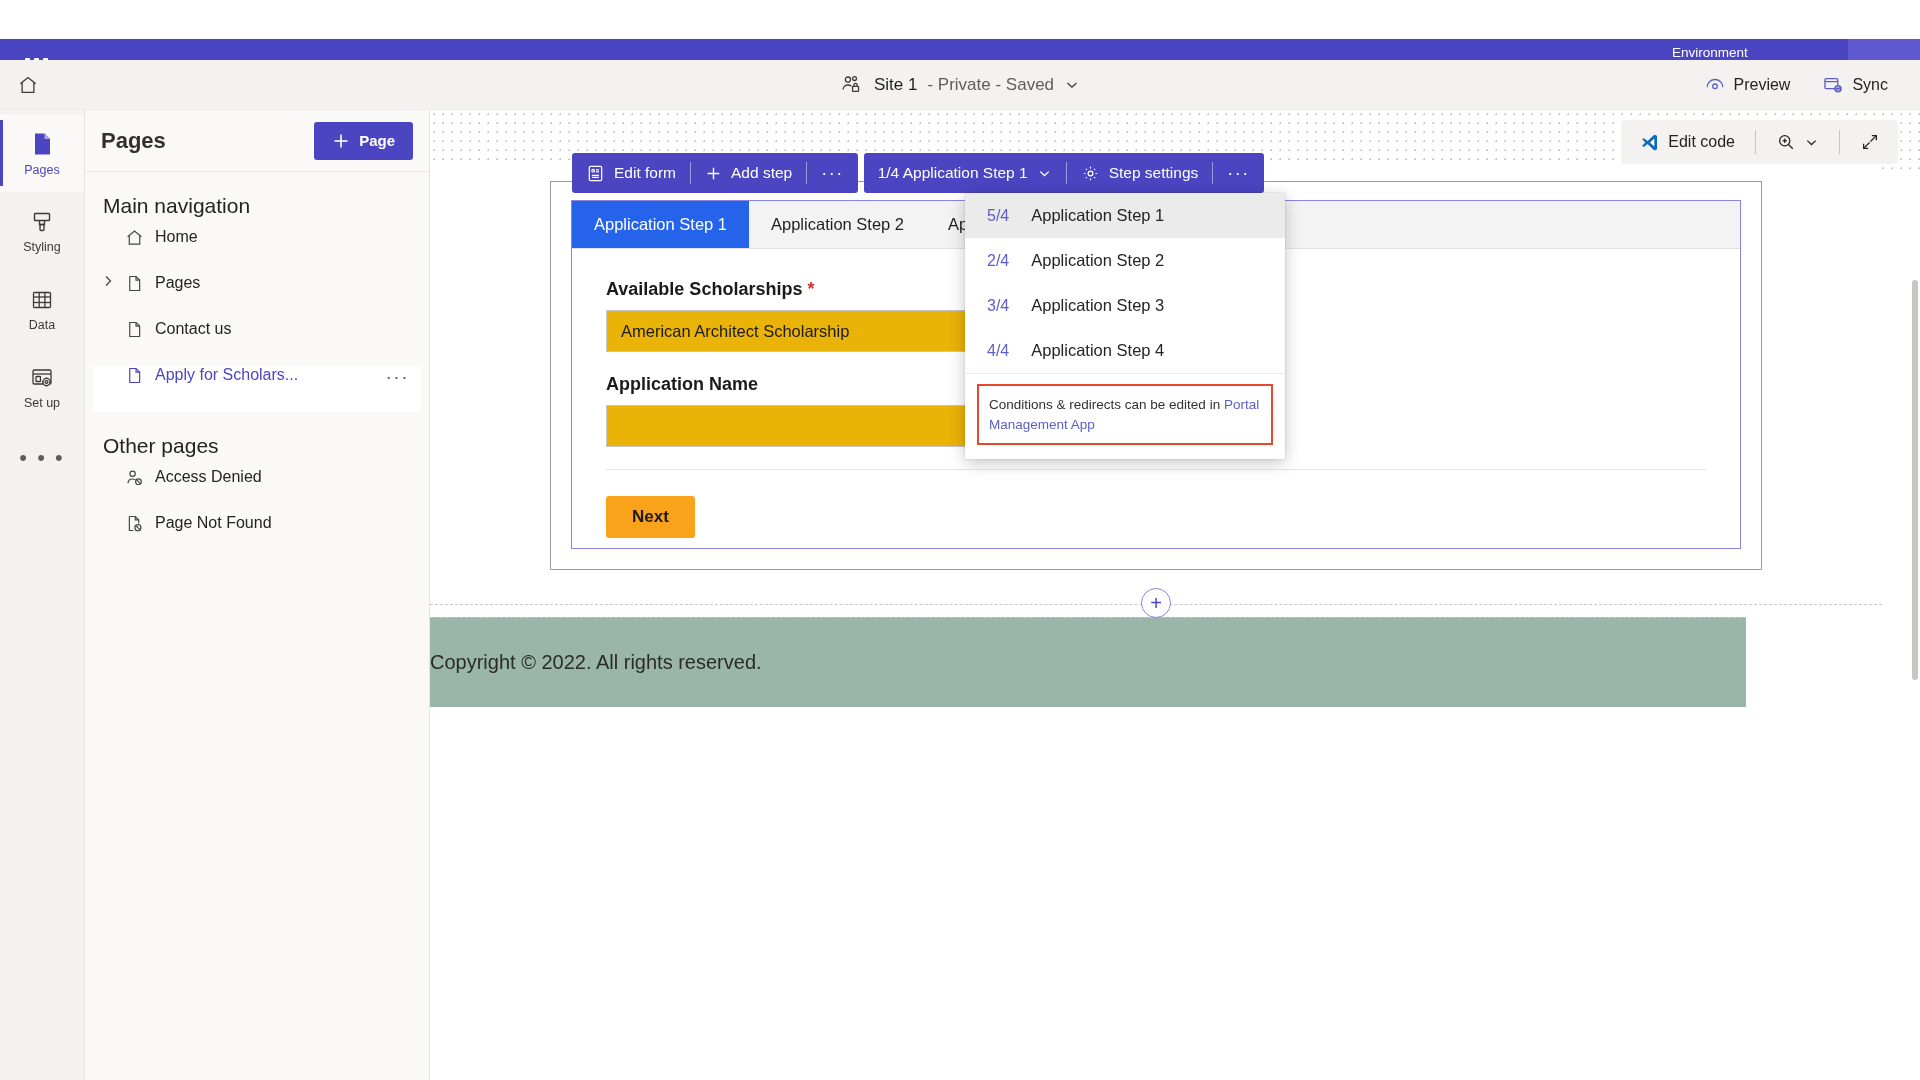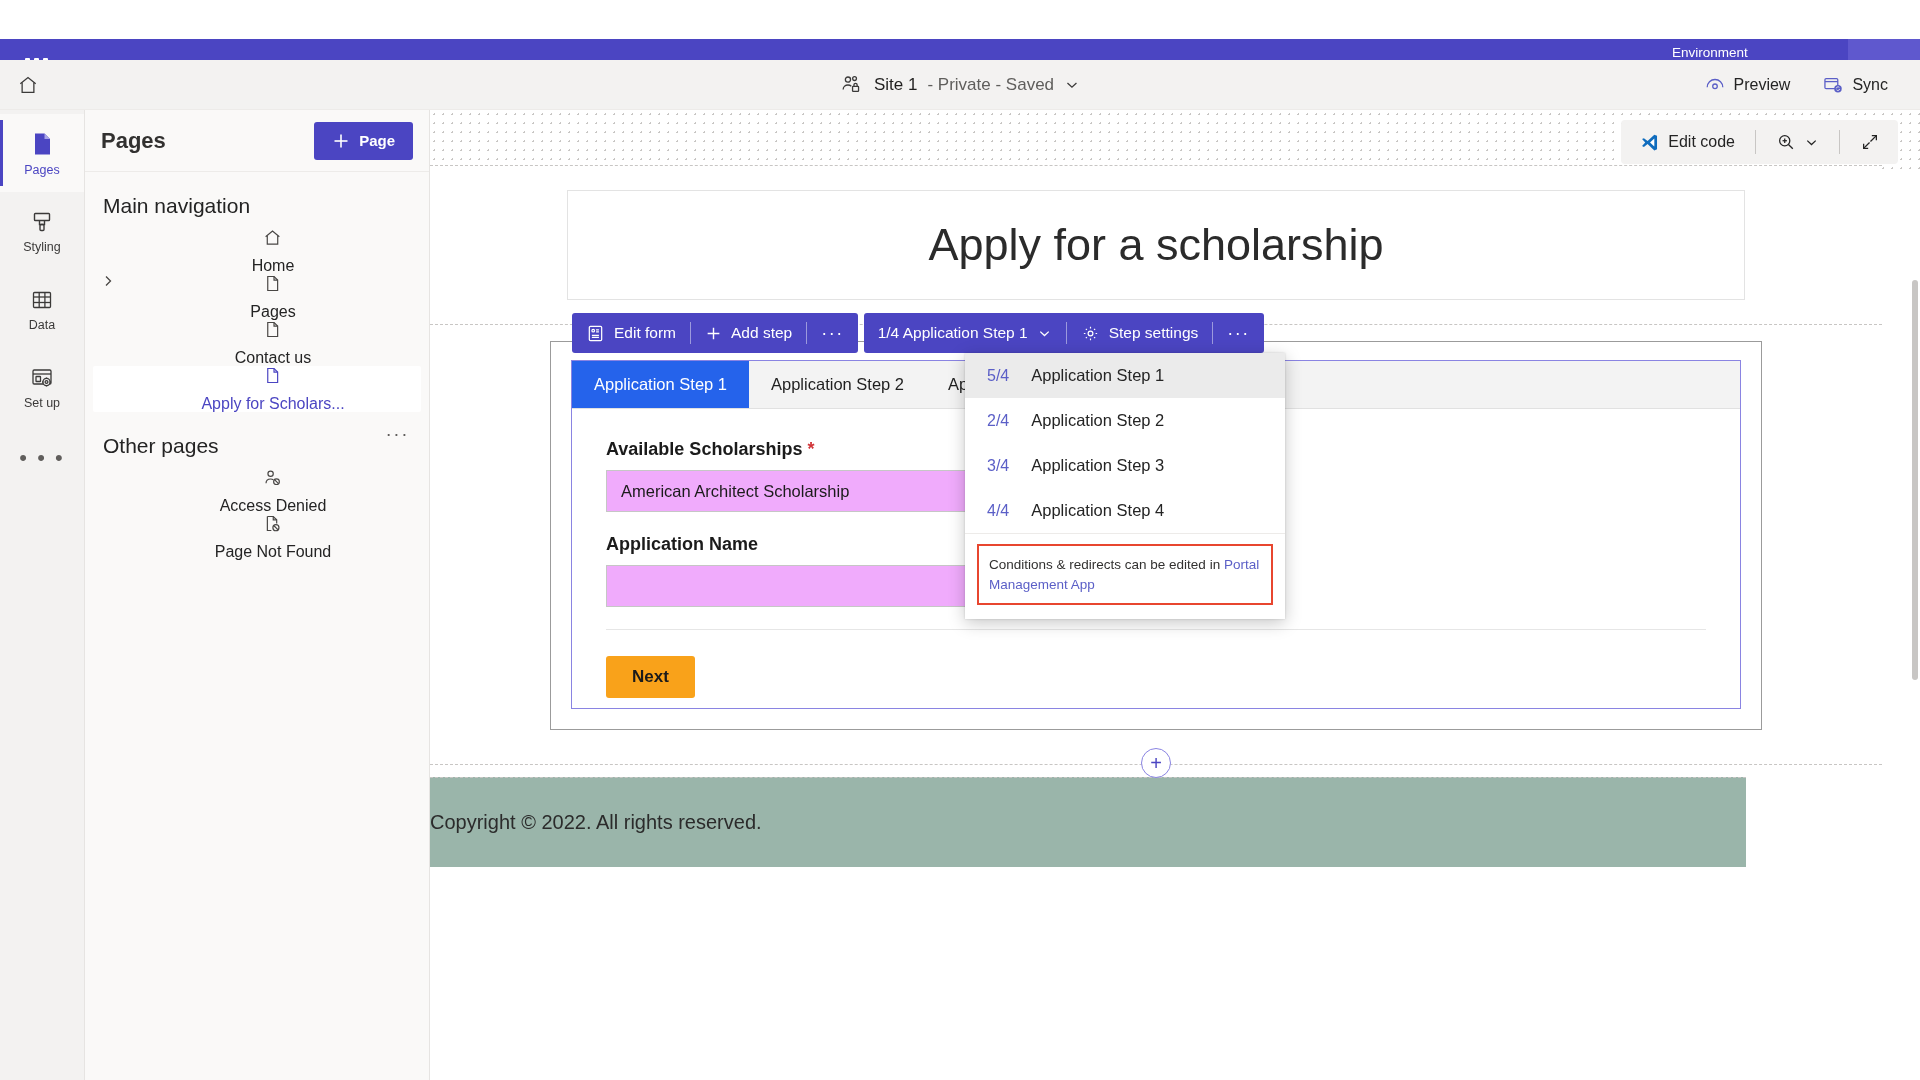--- a/index.html
+++ b/index.html
@@ -91,24 +91,23 @@
   .panel-title { font-size: 22px; font-weight: 700; color: #323130; }
   .new-page-btn {
     background: #4b45c2; color: #fff; border: none; border-radius: 3px;
     height: 38px; padding: 0 18px; font-size: 15px; font-weight: 600;
     display: flex; align-items: center; gap: 9px; cursor: pointer;
     font-family: inherit;
   }
   .section-title { font-size: 21px; color: #242424; padding: 22px 0 10px 18px; }
   .nav-list { padding: 0 8px; }
   .nav-item {
-    height: 46px; display: flex; align-items: center; gap: 10px;
+    height: 46px; display: flex; align-items: flex-start; gap: 10px;
     padding-left: 32px; font-size: 16px; color: #242424; cursor: pointer; position: relative;
     border-radius: 2px;
-    flex-direction: column;
   }
   .nav-item .chev { position: absolute; left: 8px; color: #484644; display: flex; }
   .nav-item .nav-ico { display: flex; align-items: center; color: #484644; width: 20px; }
   .nav-item.selected { background: #ffffff; color: #4b45c2; }
   .nav-item.selected .nav-ico { color: #4b45c2; }
   .nav-item .ellipsis { margin-left: auto; margin-right: 12px; color: #605e5c; font-size: 19px; letter-spacing: 1.5px; }
 
   
   .canvas-area {
     position: absolute; top: 110px; left: 430px; width: 1490px; height: 970px;
@@ -198,21 +197,21 @@
     padding: 14px 22px; font-size: 16.5px; color: #1f1f1f; cursor: pointer; white-space: nowrap;
   }
   .tab.active { background: #2563eb; color: #fff; }
 
   .form-body { padding: 30px 34px 10px 34px; min-height: 244px; }
   .field { margin-bottom: 22px; }
   .field-label { font-size: 18px; font-weight: 700; color: #1b1b1b; margin-bottom: 10px; }
   .req { color: #d13438; font-weight: 700; }
   .field-help { font-size: 17px; color: #1b1b1b; margin-bottom: 10px; }
   .field-input {
-    width: 516px; height: 42px; border: 1px solid #c6c6c6; background: #f0abfc;
+    width: 516px; height: 42px; border: 1px solid #c6c6c6; background: #eab308;
     display: flex; align-items: center; padding: 0 14px; font-size: 16.5px; color: #1b1b1b;
   }
   .form-divider { height: 1px; background: #e6e6e6; margin: 10px 0 0 0; }
   .next-btn {
     margin: 26px 0 0 0; background: #f9a21a; color: #1b1b1b; border: none;
     border-radius: 3px; height: 42px; padding: 0 26px; font-size: 17px; font-weight: 700;
     cursor: pointer; font-family: inherit;
   }
 
   .add-section-btn {
@@ -532,25 +531,20 @@
             <line x1="4" y1="18" x2="10.5" y2="11.5"></line>
         </svg>
       </span>
     </div>
   </div>
 
   <div class="canvas-scroll"></div>
 
   <div class="page-canvas">
 
-    <div class="sec-title-box">
-      <div class="title-inner">
-        <span class="hero-title">Apply for a scholarship</span>
-      </div>
-    </div>
 
     <div class="sec-form-box">
       <div class="form-outline">
         <div class="form-inner">
 
           <div class="widget-toolbar">
             <div class="tb-group">
               <div class="tb-item">
                 <span>
                   <svg width="19" height="19" viewBox="0 0 20 20" fill="none" stroke="#fff" stroke-width="1.3">

